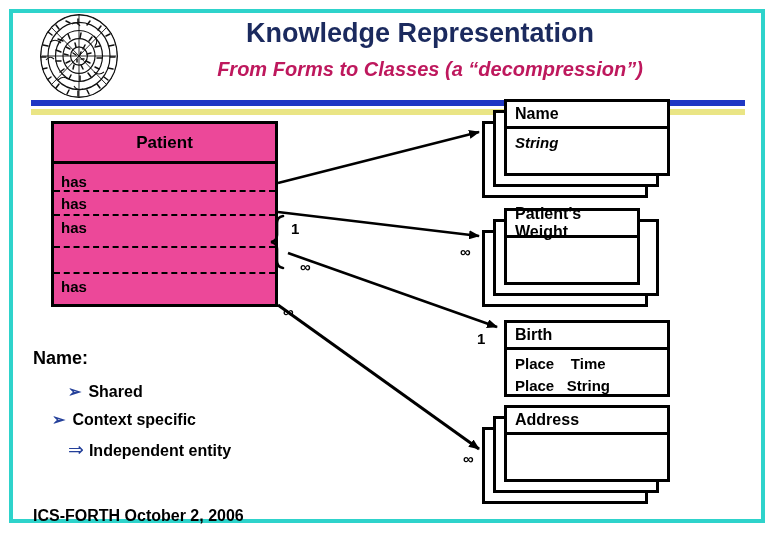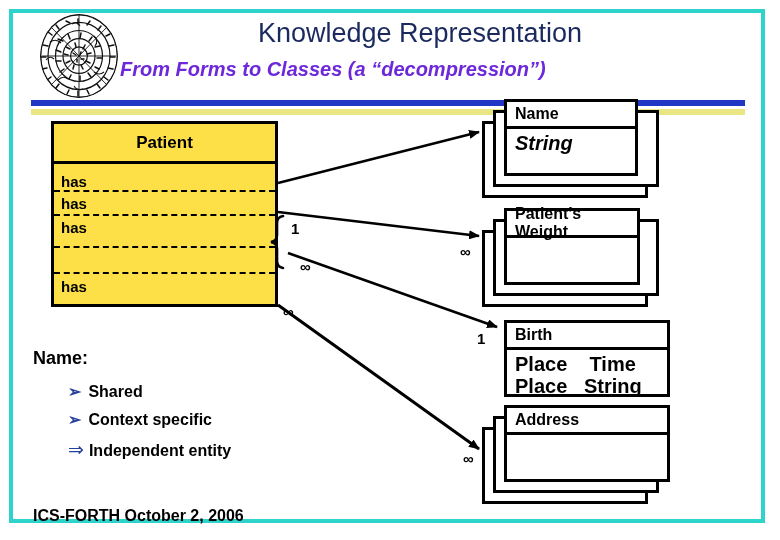--- a/index.html
+++ b/index.html
@@ -18,36 +18,37 @@
     background:#ffffff;
   }
 
   
   #logo{
     position:absolute;left:28px;top:12px;width:102px;height:88px;
   }
   #title{
     position:absolute;left:120px;top:18px;width:600px;
     text-align:center;
-    font-size:27px;font-weight:normal;color:#1b2a5e;
+    font-size:27px;font-weight:bold;color:#1b2a5e;
     letter-spacing:0px;
     white-space:nowrap;
   }
   #subtitle{
     position:absolute;left:120px;top:58px;width:620px;
-    font-size:20px;font-weight:bold;font-style:italic;color:#6d28d9;
+    text-align:center;
+    font-size:20px;font-weight:bold;font-style:italic;color:#be185d;
     white-space:nowrap;
   }
   #barblue{position:absolute;left:31px;top:100px;width:714px;height:6px;background:#1f37c4;}
   #baryell{position:absolute;left:31px;top:109px;width:714px;height:6px;background:#eae585;}
 
   
   #patient{
     position:absolute;left:51px;top:121px;width:227px;height:186px;
-    border:3px solid #000;box-sizing:border-box;background:#fde047;
+    border:3px solid #000;box-sizing:border-box;background:#ec4899;
   }
   #patient .hdr{
     height:40px;border-bottom:3px solid #000;box-sizing:border-box;
     display:flex;align-items:center;justify-content:center;
     font-size:17px;font-weight:bold;color:#000;
   }
   #patient .rows{position:relative;height:143px;}
   #patient .row{
     box-sizing:border-box;
     display:flex;align-items:flex-start;
@@ -71,30 +72,30 @@
   .cbox .main{
     position:absolute;left:0;top:0;border:3px solid #000;background:#fff;
     box-sizing:border-box;width:100%;height:100%;
   }
   .cbox .ttl{
     border-bottom:3px solid #000;box-sizing:border-box;
     display:flex;align-items:center;padding-left:8px;
     font-size:16px;font-weight:bold;color:#000;
   }
   .cbox .body{padding-left:8px;padding-top:3px;box-sizing:border-box;}
-  .cbox .attr{font-size:20px;font-weight:bold;color:#000;line-height:22px;white-space:pre;}
+  .cbox .attr{font-size:15px;font-weight:bold;color:#000;line-height:22px;white-space:pre;}
   .cbox .it{font-style:italic;}
 
   
   #nameLbl{position:absolute;left:33px;top:348px;font-size:18px;font-weight:bold;color:#000;}
   .blt{position:absolute;font-size:16px;font-weight:bold;color:#000;white-space:nowrap;}
   .blt .mk{color:#24409a;font-weight:bold;margin-right:7px;display:inline-block;}
   .blt .mk2{color:#24409a;font-weight:normal;margin-right:5px;display:inline-block;font-size:19px;}
   #b1{left:68px;top:382px;}
-  #b2{left:68px;top:410px;text-align:right;}
+  #b2{left:52px;top:410px;text-align:right;}
   #b3{left:68px;top:438px;}
   #b4{left:68px;top:466px;}
   #footer{position:absolute;left:33px;top:507px;font-size:16px;font-weight:bold;color:#000;}
 
   
   #wires{position:absolute;left:0;top:0;width:780px;height:540px;pointer-events:none;}
   .mlab{position:absolute;font-size:15px;font-weight:bold;color:#000;}
 </style>
 </head>
 <body>
@@ -143,21 +144,21 @@
     <div class="hdr">Patient</div>
     <div class="rows">
       <div class="row r1 dash">has</div>
       <div class="row r2 dash">has</div>
       <div class="row r3 dash">has</div>
       <div class="row r4 dash"></div>
       <div class="row r5">has</div>
     </div>
   </div>
 
-  <div class="cbox" id="cb-name" style="left:504px;top:99px;width:134px;height:77px;">
+  <div class="cbox" id="cb-name" style="left:504px;top:99px;width:166px;height:77px;">
     <div class="sh" style="left:-22px;top:22px;width:166px;height:77px;"></div>
     <div class="sh" style="left:-11px;top:11px;width:166px;height:77px;"></div>
     <div class="main">
       <div class="ttl" style="height:27px;">Name</div>
       <div class="body">
         <div class="attr it">String</div>
       </div>
     </div>
   </div>
 

